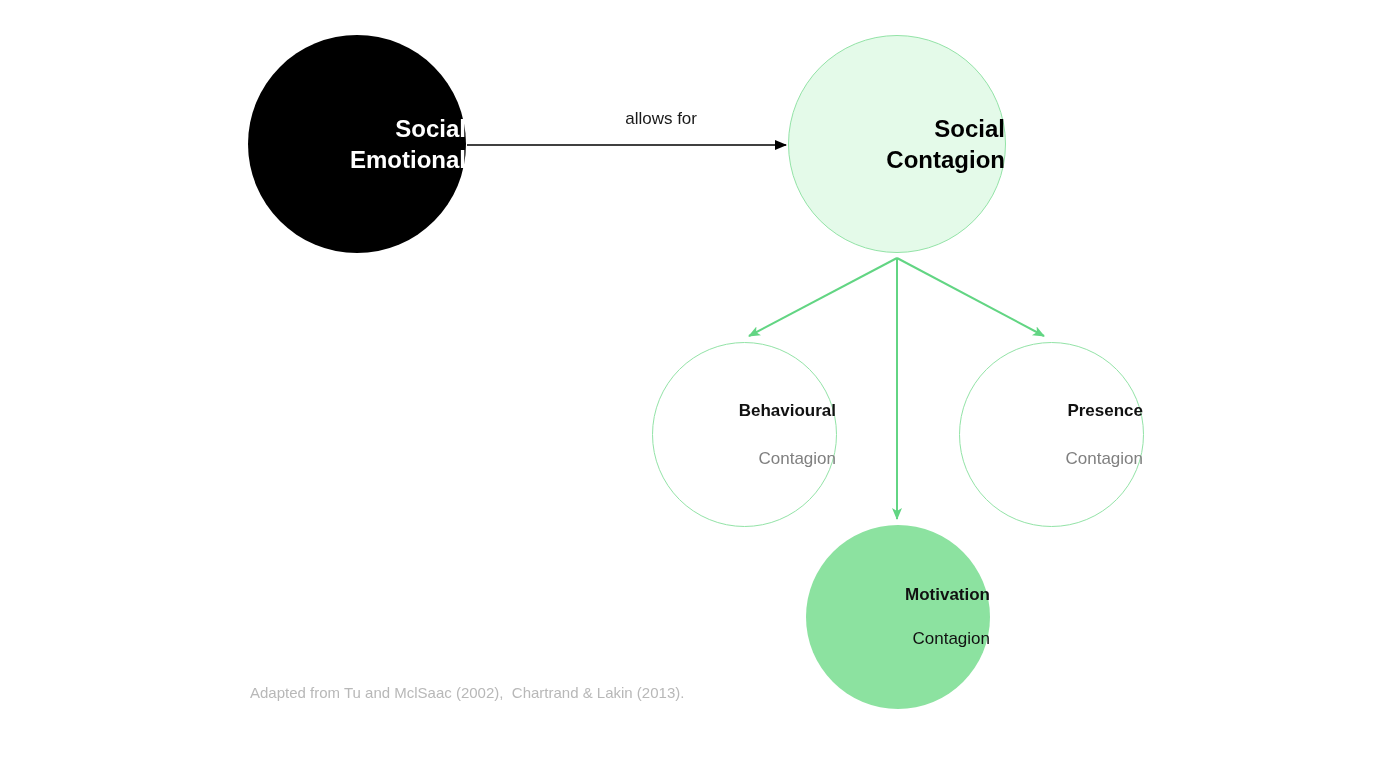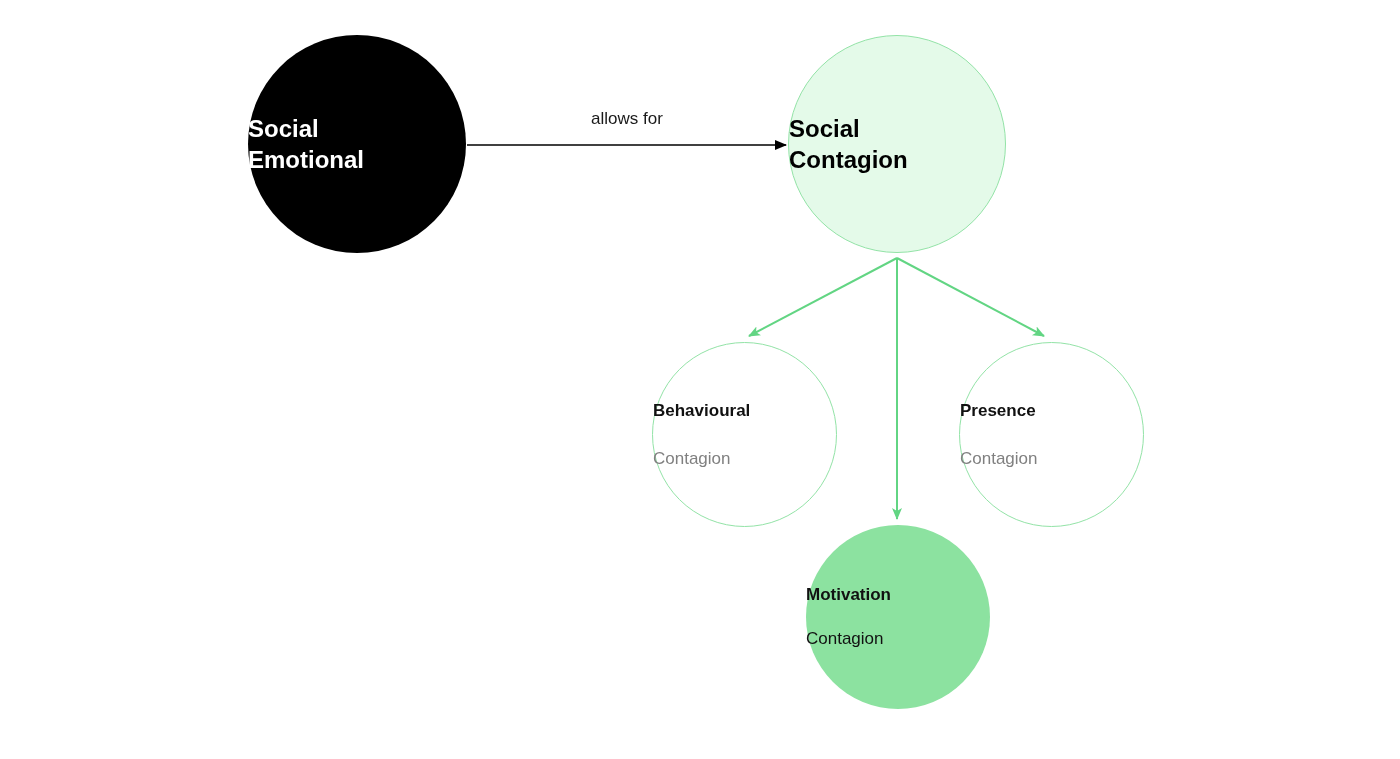--- a/index.html
+++ b/index.html
@@ -23,21 +23,21 @@
   }
   .arrow-layer{position:absolute;left:0;top:0;width:1400px;height:759px;}
   .black-line{stroke:var(--black-arrow);stroke-width:1.5;}
   .green-line{stroke:var(--arrow-green);stroke-width:2;}
   .marker-black{fill:var(--black-arrow);}
   .marker-green{fill:var(--arrow-green);}
   .node{
     position:absolute;
     border-radius:50%;
     display:flex;flex-direction:column;
-    align-items:flex-start;justify-content:center;
+    align-items:flex-end;justify-content:center;
     text-align:center;
     box-sizing:border-box;
   }
   .node-sp{
     left:248px;top:35px;width:218px;height:218px;
     background:var(--node-black);
     color:#ffffff;font-weight:bold;font-size:24px;line-height:31px;
   }
   .node-sc{
     left:788px;top:35px;width:218px;height:218px;
@@ -55,21 +55,21 @@
   .node-motiv{
     left:806px;top:525px;width:184px;height:184px;
     background:var(--solid-green);border:none;
     font-size:17px;line-height:24px;gap:20px;
   }
   .node-sub .line1,.node-motiv .line1{font-weight:bold;color:var(--dark-text);}
   .node-sub .line2{color:var(--sub-label-gray);}
   .node-motiv .line2{color:var(--dark-text);}
   .edge-label{
     position:absolute;left:557px;top:109px;width:140px;
-    text-align:center;color:#1a1a1a;font-size:17px;
+    text-align:right;color:#1a1a1a;font-size:17px;
   }
   .caption{
     position:absolute;left:250px;top:684px;
     color:var(--caption-gray);font-size:15px;
     white-space:pre;
   }
 </style>
 </head>
 <body>
 
@@ -110,14 +110,15 @@
     <div class="line2">Contagion</div>
   </div>
 
   <div class="node node-motiv">
     <div class="line1">Motivation</div>
     <div class="line2">Contagion</div>
   </div>
 
   <div class="edge-label">allows for</div>
 
+  <div class="caption">Adapted from Tu and MclSaac (2002),  Chartrand &amp; Lakin (2013).</div>
 
 </div>
 
 </body></html>

